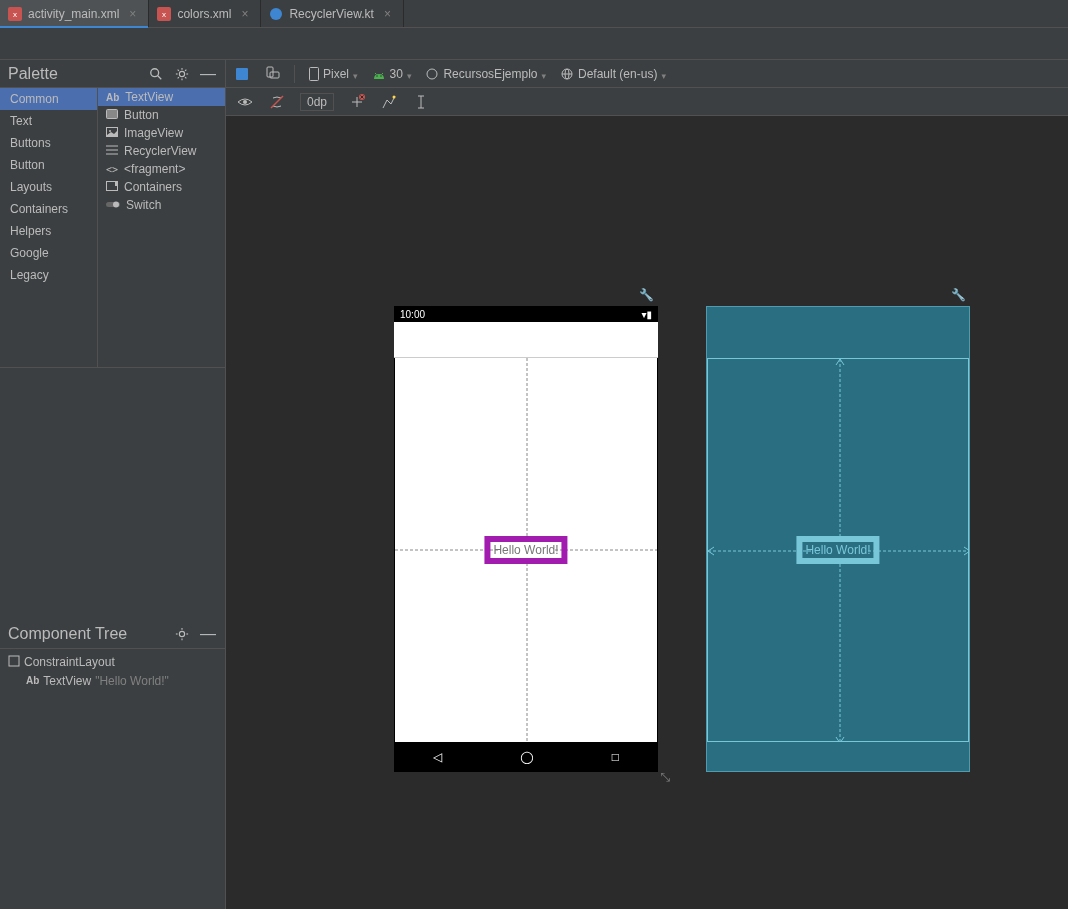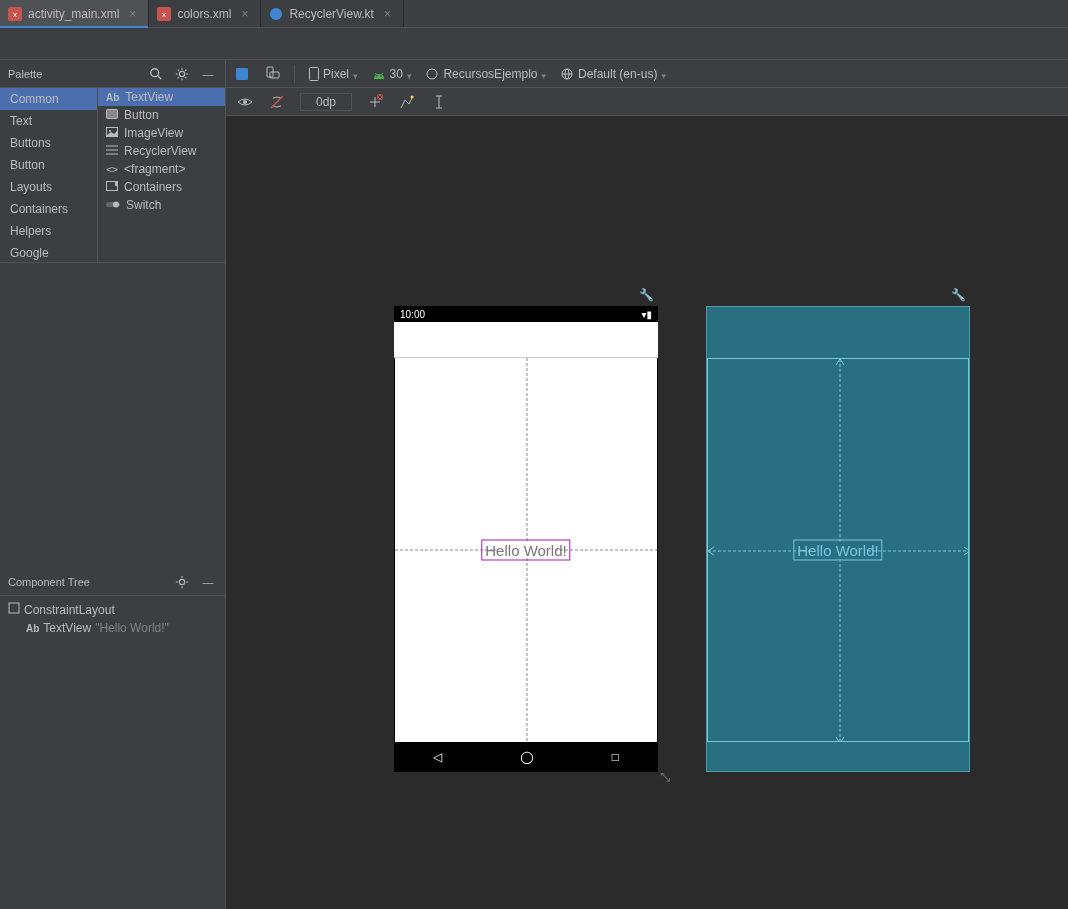--- a/index.html
+++ b/index.html
@@ -80,29 +80,29 @@
     flex-direction: column;
     border-right: 1px solid var(--border);
     background: var(--bg-darker);
   }
   .palette-header, .tree-header {
     height: 28px;
     display: flex;
     align-items: center;
     padding: 0 8px;
     border-bottom: 1px solid var(--border);
-    font-size: 11px;
+    font-size: 16px;
     gap: 8px;
   }
   .palette-header .spacer, .tree-header .spacer { flex: 1; }
   .palette-body {
     flex: 0 0 auto;
     display: flex;
     border-bottom: 1px solid var(--border);
-    height: 175px;
+    height: 280px;
   }
   .palette-cats {
     width: 98px;
     border-right: 1px solid var(--border);
     display: flex;
     flex-direction: column;
   }
   .palette-cats .cat {
     padding: 4px 10px;
     cursor: pointer;
@@ -252,23 +252,23 @@
   }
   .device.blueprint .bp-appbar {
     position: absolute;
     top: 0; left: 0; right: 0;
     height: 52px;
   }
 
   
   .hello {
     position: absolute;
-    font-size: 15px;
+    font-size: 12px;
     color: #777;
-    border: 1px solid #a21caf;
+    border: 6px solid #a21caf;
     padding: 1px 3px;
     background: rgba(255,255,255,0);
     left: 50%;
     top: 50%;
     transform: translate(-50%, -50%);
     white-space: nowrap;
     text-align: right;
   }
   .device.blueprint .hello {
     color: var(--blueprint-line);
@@ -509,21 +509,21 @@
             <path d="M1 6 Q8 0 15 6 Q8 12 1 6 Z" stroke="#bbb" fill="none"></path>
             <circle cx="8" cy="6" r="2" fill="#bbb"></circle>
           </svg>
       </span>
       <span class="icon-btn">
         <svg width="16" height="16" viewBox="0 0 16 16">
             <path d="M4 4 Q8 2 12 4 M4 12 Q8 14 12 12" stroke="#bbb" fill="none"></path>
             <line x1="2" y1="14" x2="14" y2="2" stroke="#c75450" stroke-width="1.5"></line>
           </svg>
       </span>
-      <span class="toolbar-item" style="border:1px solid var(--border);padding:1px 15px;">
+      <span class="toolbar-item" style="border:1px solid var(--border);padding:1px 6px;">
         <span>0dp</span>
       </span>
       <span class="icon-btn">
         <svg width="16" height="16">
             <path d="M3 8 L13 8 M8 3 L8 13" stroke="#bbb"></path>
             <circle cx="13" cy="3" r="3" fill="#c75450"></circle>
             <path d="M11.5 1.5 L14.5 4.5 M14.5 1.5 L11.5 4.5" stroke="#2b2b2b"></path>
           </svg>
       </span>
       <span class="icon-btn">

